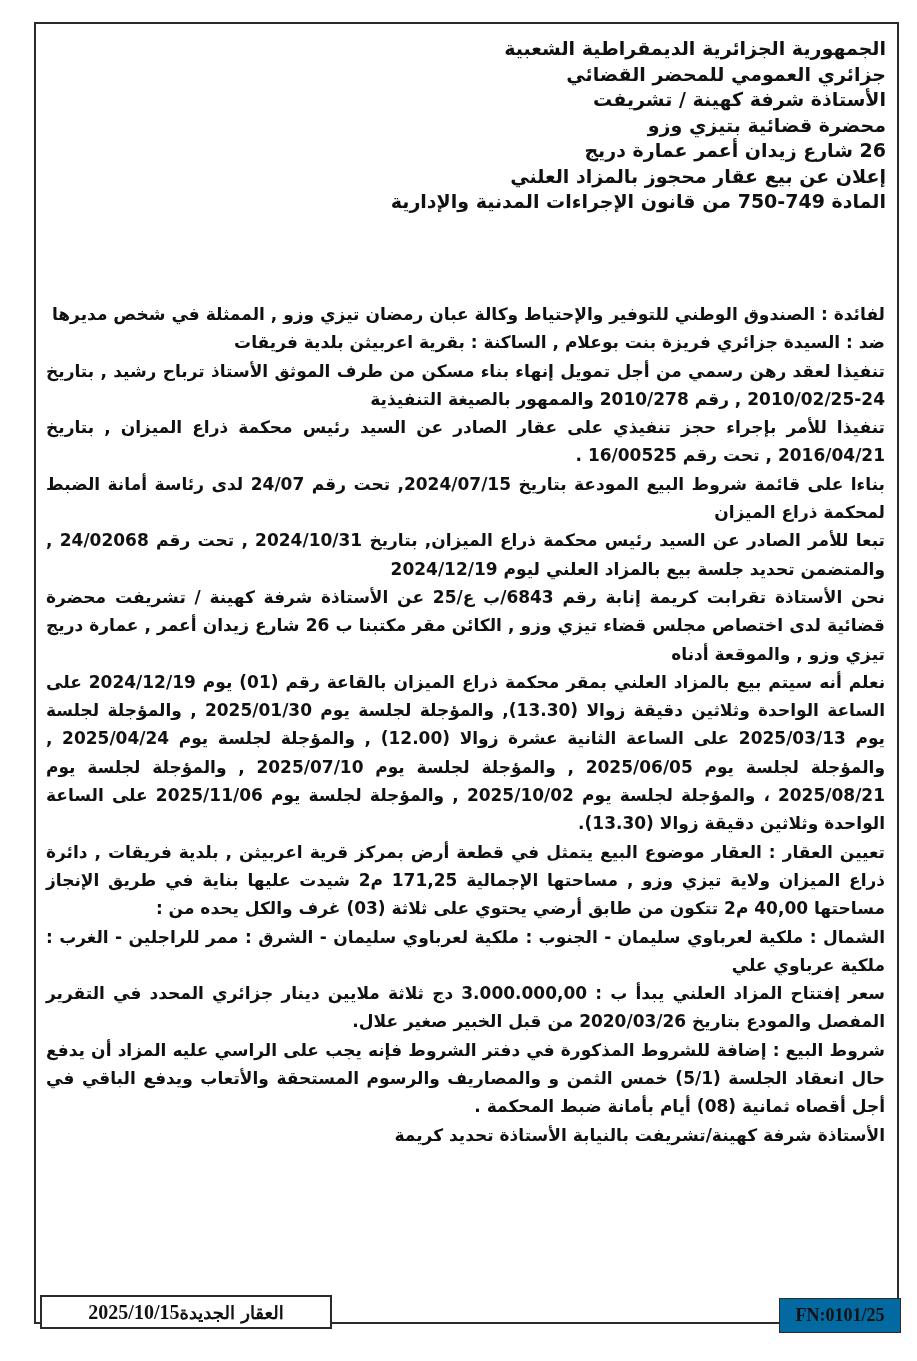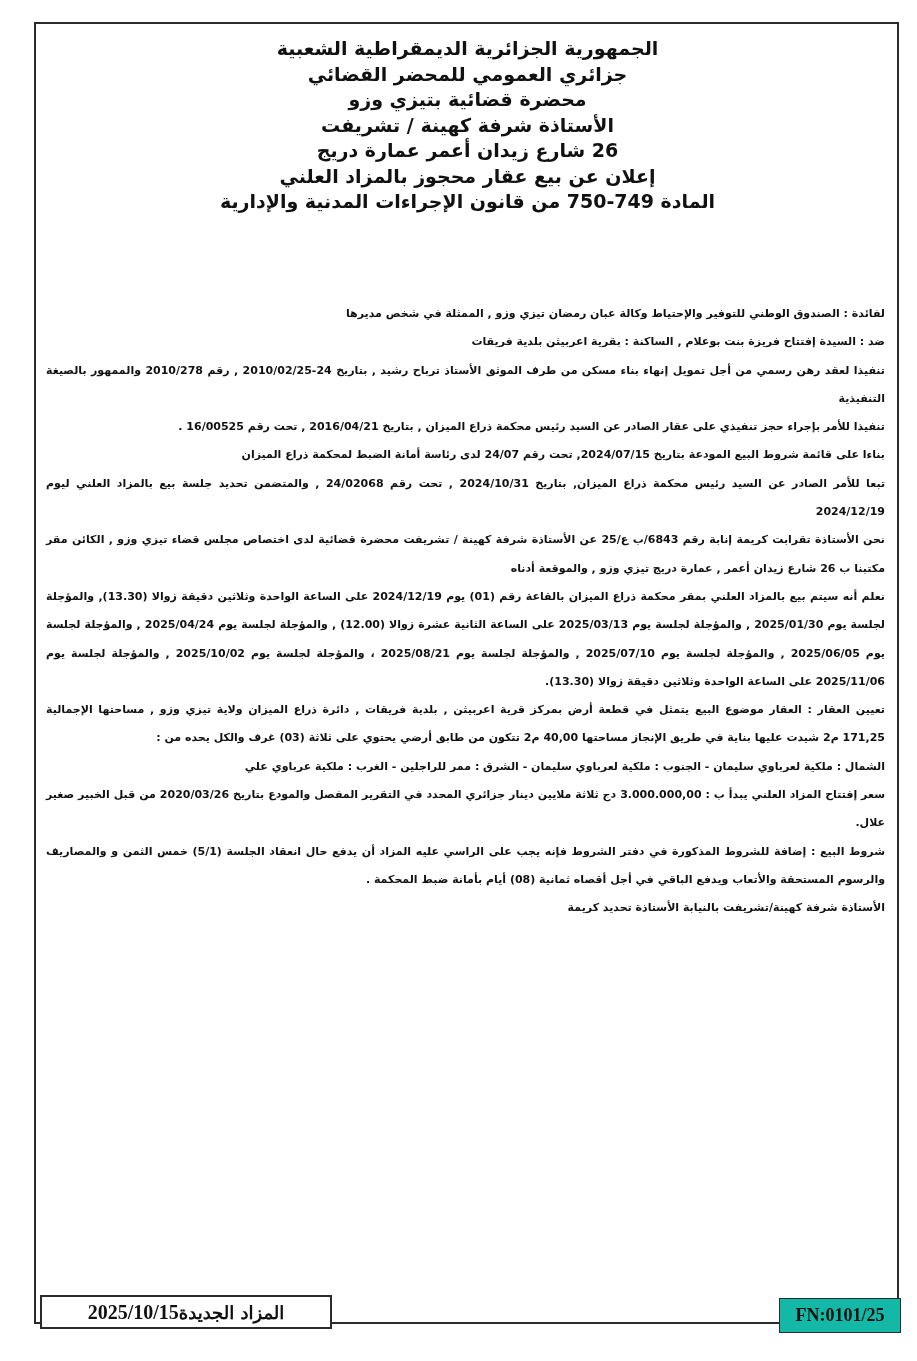--- a/index.html
+++ b/index.html
@@ -2,79 +2,79 @@
 <html><head>
   <meta charset="utf-8">
   <style>
     html, body { margin: 0; padding: 0; background: #ffffff; }
     body { width: 917px; height: 1361px; position: relative; overflow: hidden; }
     .frame {
       position: absolute; left: 34px; top: 22px; width: 865px; height: 1302px;
       border: 2px solid #2b2b2b; box-sizing: border-box;
     }
     .header {
-      position: absolute; left: 0; right: 4px; top: 12px;
-      text-align: center; direction: rtl;
+      position: absolute; left: 0; right: 11px; top: 12px;
+      text-align: right; direction: rtl;
       font-family: "DejaVu Sans", sans-serif; font-weight: bold; color: #111;
       font-size: 19px; line-height: 25.5px; margin-left: 6px;
     }
     .header div { white-space: nowrap; }
     .body {
       position: absolute; left: 10px; right: 12px; top: 276px;
       direction: rtl; text-align: justify;
       font-family: "DejaVu Sans", sans-serif; font-weight: bold; color: #111;
-      font-size: 11px; line-height: 28.3px;
+      font-size: 17px; line-height: 28.3px;
     }
     .body p { margin: 0; }
     .footer-left {
       position: absolute; left: 40px; top: 1295px; width: 292px; height: 34px;
       border: 2px solid #2b2b2b; background: #fff; box-sizing: border-box;
       display: flex; align-items: center; justify-content: center;
       direction: rtl;
       font-family: "DejaVu Serif", serif; font-weight: bold; font-size: 18px; color: #111;
     }
     .footer-left .date { font-family: "Liberation Serif", serif; font-size: 20px; }
     .footer-right {
       position: absolute; left: 779px; top: 1298px; width: 122px; height: 35px;
-      border: 1.5px solid #2b2b2b; background: #14b8a6; box-sizing: border-box;
+      border: 1.5px solid #2b2b2b; background: #0369a1; box-sizing: border-box;
       display: flex; align-items: center; justify-content: center;
       font-family: "Liberation Serif", serif; font-weight: bold; font-size: 18px; color: #111;
     }
   </style>
 </head>
 <body>
 
 <div class="frame">
   <div class="header">
     <div>الجمهورية الجزائرية الديمقراطية الشعبية</div>
     <div>جزائري العمومي للمحضر القضائي</div>
+    <div>الأستاذة شرفة كهينة / تشريفت</div>
     <div>محضرة قضائية بتيزي وزو</div>
-    <div>الأستاذة شرفة كهينة / تشريفت</div>
     <div>26 شارع زيدان أعمر عمارة دريج</div>
     <div>إعلان عن بيع عقار محجوز بالمزاد العلني</div>
     <div>المادة 749-750 من قانون الإجراءات المدنية والإدارية</div>
   </div>
 
   <div class="body">
     <p>لفائدة : الصندوق الوطني للتوفير والإحتياط وكالة عبان رمضان تيزي وزو , الممثلة في شخص مديرها</p>
-    <p>ضد : السيدة إفتتاح فريزة بنت بوعلام , الساكنة : بقرية اعربيثن بلدية فريقات</p>
+    <p>ضد : السيدة جزائري فريزة بنت بوعلام , الساكنة : بقرية اعربيثن بلدية فريقات</p>
     <p>تنفيذا لعقد رهن رسمي من أجل تمويل إنهاء بناء مسكن من طرف الموثق الأستاذ ترباح رشيد , بتاريخ 24-2010/02/25 , رقم 2010/278 والممهور بالصيغة التنفيذية</p>
     <p>تنفيذا للأمر بإجراء حجز تنفيذي على عقار الصادر عن السيد رئيس محكمة ذراع الميزان , بتاريخ 2016/04/21 , تحت رقم 16/00525 .</p>
     <p>بناءا على قائمة شروط البيع المودعة بتاريخ 2024/07/15, تحت رقم 24/07 لدى رئاسة أمانة الضبط لمحكمة ذراع الميزان</p>
     <p>تبعا للأمر الصادر عن السيد رئيس محكمة ذراع الميزان, بتاريخ 2024/10/31 , تحت رقم 24/02068 , والمتضمن تحديد جلسة بيع بالمزاد العلني ليوم 2024/12/19</p>
     <p>نحن الأستاذة تقرابت كريمة إنابة رقم 6843/ب ع/25 عن الأستاذة شرفة كهينة / تشريفت محضرة قضائية لدى اختصاص مجلس قضاء تيزي وزو , الكائن مقر مكتبنا ب 26 شارع زيدان أعمر , عمارة دريج تيزي وزو , والموقعة أدناه</p>
     <p>نعلم أنه سيتم بيع بالمزاد العلني بمقر محكمة ذراع الميزان بالقاعة رقم (01) يوم 2024/12/19 على الساعة الواحدة وثلاثين دقيقة زوالا (13.30), والمؤجلة لجلسة يوم 2025/01/30 , والمؤجلة لجلسة يوم 2025/03/13 على الساعة الثانية عشرة زوالا (12.00) , والمؤجلة لجلسة يوم 2025/04/24 , والمؤجلة لجلسة يوم 2025/06/05 , والمؤجلة لجلسة يوم 2025/07/10 , والمؤجلة لجلسة يوم 2025/08/21 ، والمؤجلة لجلسة يوم 2025/10/02 , والمؤجلة لجلسة يوم 2025/11/06 على الساعة الواحدة وثلاثين دقيقة زوالا (13.30).</p>
     <p>تعيين العقار : العقار موضوع البيع يتمثل في قطعة أرض بمركز قرية اعربيثن , بلدية فريقات , دائرة ذراع الميزان ولاية تيزي وزو , مساحتها الإجمالية 171,25 م2 شيدت عليها بناية في طريق الإنجاز مساحتها 40,00 م2 تتكون من طابق أرضي يحتوي على ثلاثة (03) غرف والكل يحده من :</p>
     <p>الشمال : ملكية لعرباوي سليمان - الجنوب : ملكية لعرباوي سليمان - الشرق : ممر للراجلين - الغرب : ملكية عرباوي علي</p>
     <p>سعر إفتتاح المزاد العلني يبدأ ب : 3.000.000,00 دج ثلاثة ملايين دينار جزائري المحدد في التقرير المفصل والمودع بتاريخ 2020/03/26 من قبل الخبير صغير علال.</p>
     <p>شروط البيع : إضافة للشروط المذكورة في دفتر الشروط فإنه يجب على الراسي عليه المزاد أن يدفع حال انعقاد الجلسة (5/1) خمس الثمن و والمصاريف والرسوم المستحقة والأتعاب ويدفع الباقي في أجل أقصاه ثمانية (08) أيام بأمانة ضبط المحكمة .</p>
     <p>الأستاذة شرفة كهينة/تشريفت بالنيابة الأستاذة تحديد كريمة</p>
   </div>
 </div>
 
 <div class="footer-left">
-  <span>المزاد الجديدة</span>
+  <span>العقار الجديدة</span>
   <span class="date">2025/10/15</span>
 </div>
 
 <div class="footer-right">
   <span>FN:0101/25</span>
 </div>
 
 </body></html>

